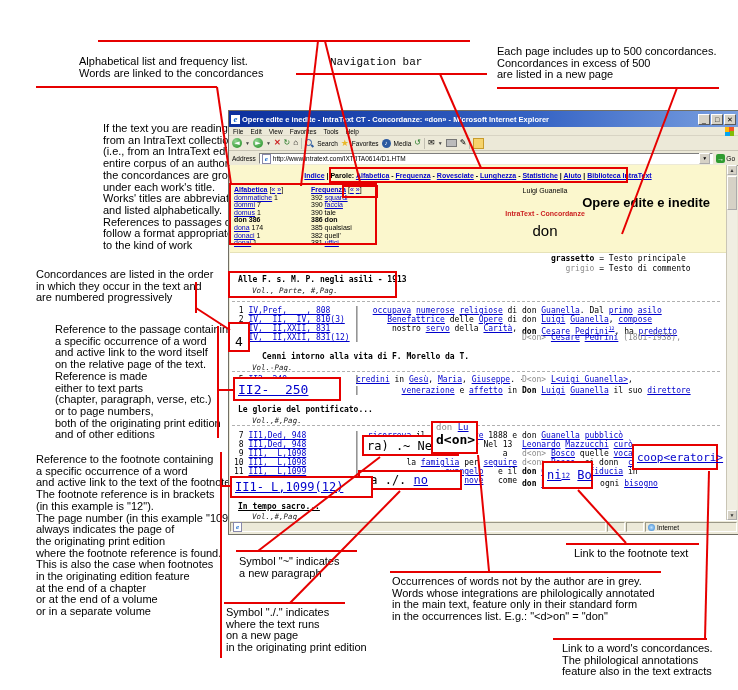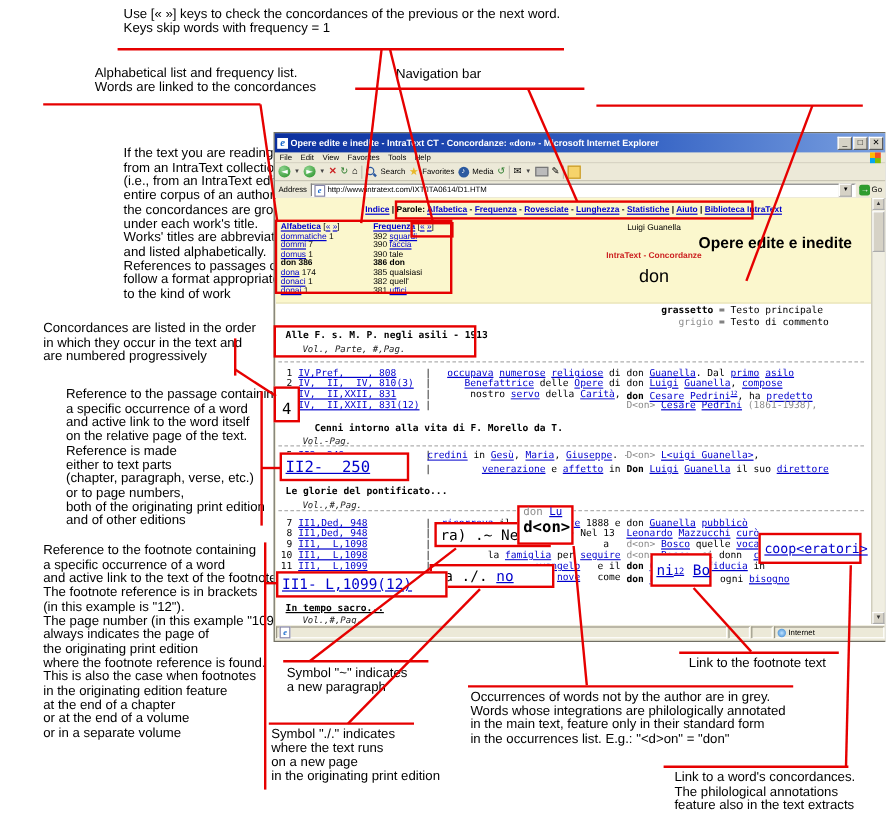--- a/index.html
+++ b/index.html
@@ -89,25 +89,26 @@
   .redbox{position:absolute;border:2px solid #e60000;box-sizing:border-box;z-index:40;}
   .callout{background:#fff;display:flex;align-items:center;padding:0 3px;white-space:pre;
            font-family:"DejaVu Sans Mono",monospace;}
   #overlay{position:absolute;left:0;top:0;width:738px;height:690px;z-index:50;pointer-events:none;}
 </style>
 </head>
 <body>
 
 <div id="canvas">
 
-  <div class="ann" style="left:103px;top:7px;">Use [« »] keys to check the concordances of the previous or the next word.
-Keys skip words with frequency = 1</div>
   <div class="ann" style="left:79px;top:56px;">Alphabetical list and frequency list.
 Words are linked to the concordances</div>
-  <div class="ann" style="left:330px;top:57px;">Navigation bar</div>
+  <div class="ann" style="left:330px;top:57px;font-family:Liberation Mono, monospace;">Navigation bar</div>
+  <div class="ann" style="left:497px;top:46px;">Each page includes up to 500 concordances.
+Concordances in excess of 500
+are listed in a new page</div>
   <div class="ann" style="left:103px;top:123px;">If the text you are reading is
 from an IntraText collection
 (i.e., from an IntraText edition of the
 entire corpus of an author's work)
 the concordances are grouped
 under each work's title.
 Works' titles are abbreviated
 and listed alphabetically.
 References to passages of the texts
 follow a format appropriate

